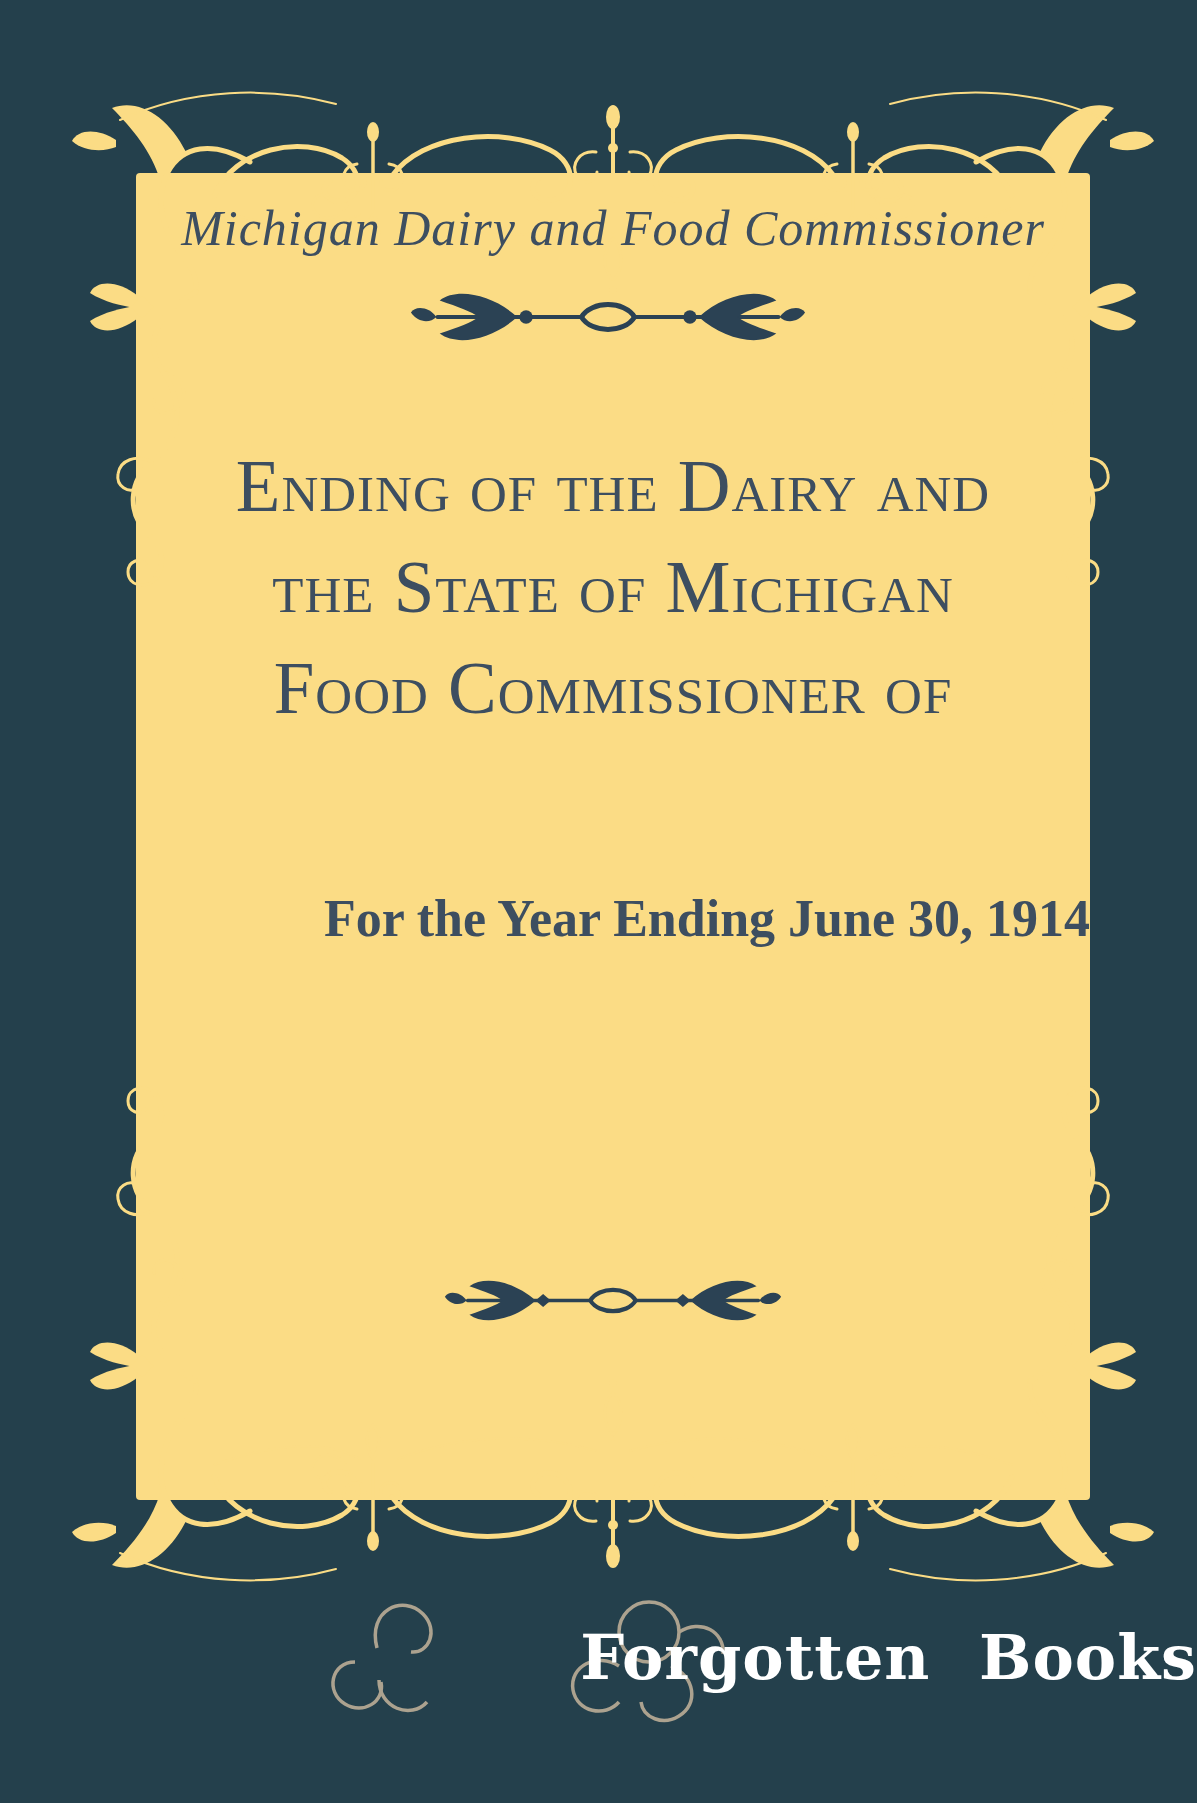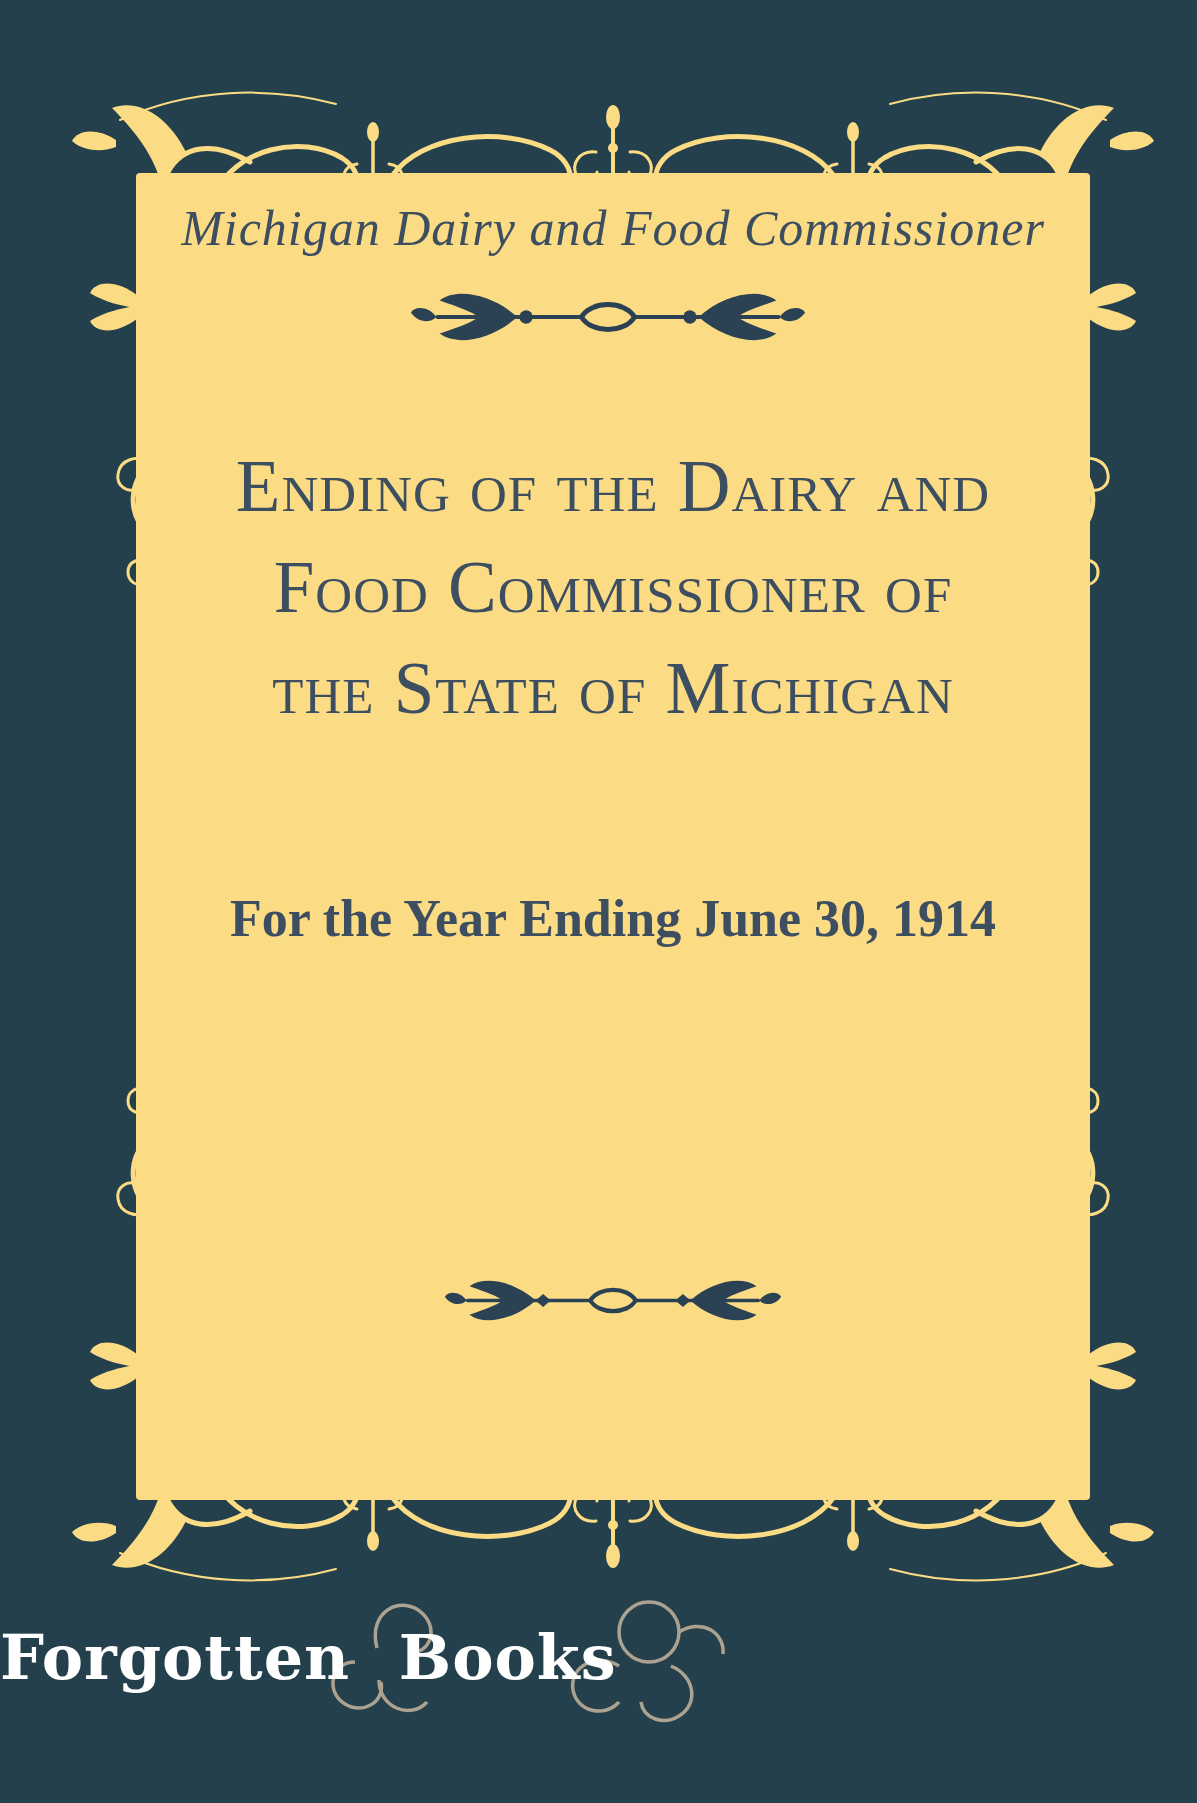--- a/index.html
+++ b/index.html
@@ -42,29 +42,29 @@
     text-align:center;
     color:var(--ink);
     font-family:"Liberation Serif",serif;
     font-variant:small-caps;
     font-weight:500;
     font-size:73px;line-height:101px;
     letter-spacing:1px;
   }
   .subtitle{
     position:absolute;left:136px;width:954px;top:884px;
-    text-align:center;
+    text-align:right;
     color:var(--ink);
     font-family:"Liberation Serif",serif;
     font-weight:600;
     font-size:52px;line-height:70px;
   }
   .logo{
     position:absolute;left:0;width:1197px;top:1588px;height:150px;
-    text-align:left;
+    text-align:right;
   }
   .logo-flourish{
     position:absolute;left:50%;top:0;transform:translateX(-50%);
     width:560px;height:150px;
   }
   .logo-flourish path,.logo-flourish circle{stroke:var(--logo_flourish);fill:none;stroke-width:3.5;}
   .logo-text{
     position:relative;z-index:2;
     display:inline-block;
     margin-top:28px;
@@ -150,22 +150,22 @@
       <circle class="d-fill" cx="254" cy="28" r="6"></circle>
       <path class="d-fill" d="M98,28 C76,8 44,1 28,13 C45,19 57,23 63,28 C57,33 45,37 28,43 C44,55 76,48 98,28 Z"></path>
       <path class="d-fill" d="M25,28 C19,19 6,17 2,24 C8,33 19,34 25,28 Z"></path>
       <path class="d-fill" d="M262,28 C284,8 316,1 332,13 C315,19 303,23 297,28 C303,33 315,37 332,43 C316,55 284,48 262,28 Z"></path>
       <path class="d-fill" d="M335,28 C341,19 354,17 358,24 C352,33 341,34 335,28 Z"></path>
     </g>
   </svg>
 
   <div class="title">
     <div>Ending of the Dairy and</div>
+    <div>the State of Michigan</div>
     <div>Food Commissioner of</div>
-    <div>the State of Michigan</div>
   </div>
 
   <div class="subtitle">For the Year Ending June 30, 1914</div>
 
   <svg class="divider divider-bottom" viewBox="0 0 360 56" xmlns="http://www.w3.org/2000/svg">
     <g>
       <path class="d-stroke" stroke-width="3.5" d="M26,28 L157,28"></path>
       <path class="d-stroke" stroke-width="3.5" d="M203,28 L334,28"></path>
       <path class="d-stroke" stroke-width="4.5" d="M156,28 C165,13 195,13 204,28 C195,43 165,43 156,28 Z"></path>
       <path class="d-fill" d="M106,21 L114,28 L106,35 L98,28 Z"></path>

